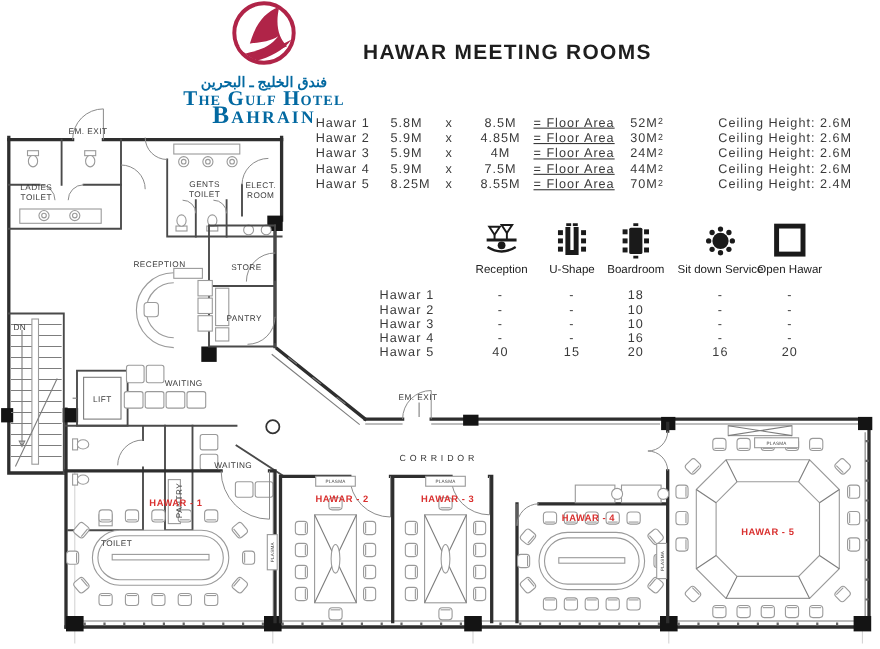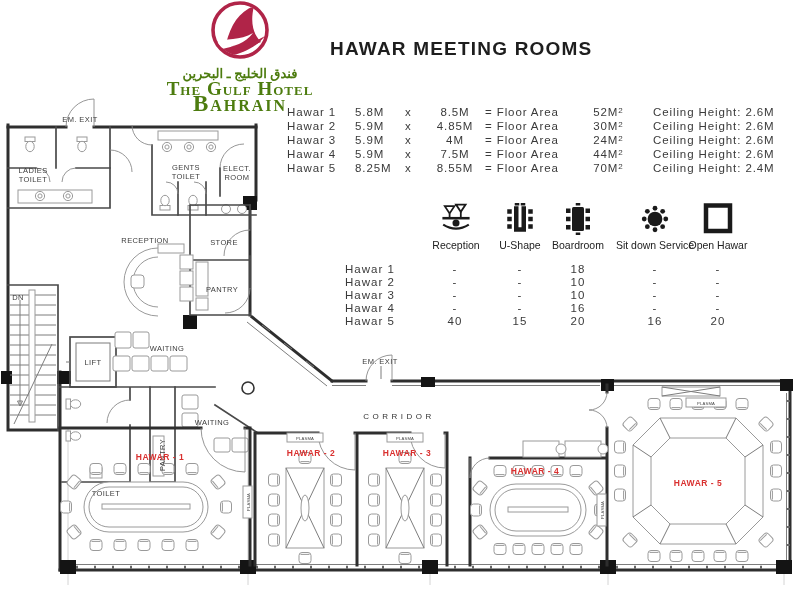--- a/index.html
+++ b/index.html
@@ -1,32 +1,32 @@
 <!DOCTYPE html>
 <html><head>
 <meta charset="utf-8">
 <style>
   html,body{margin:0;padding:0;background:#fff;width:800px;height:590px;overflow:hidden;
     font-family:"Liberation Sans",sans-serif;}
   #stage{position:relative;width:800px;height:590px;background:#fff;}
   
-  .logo{position:absolute;left:150px;top:0;width:180px;text-align:center;color:#4d7c0f;}
+  .logo{position:absolute;left:150px;top:0;width:180px;text-align:center;color:#0369a1;}
   .logo .arabic{font-size:13px;font-weight:bold;margin-top:1px;direction:rtl;line-height:14px;}
   .logo .hotel{font-family:"Liberation Serif",serif;font-variant:small-caps;font-weight:bold;
     font-size:19px;line-height:15px;letter-spacing:1px;}
   .logo .country{font-family:"Liberation Serif",serif;font-variant:small-caps;font-weight:bold;
     font-size:23px;line-height:15px;letter-spacing:2px;}
   .title{position:absolute;left:330px;top:38px;font-size:19px;font-weight:bold;color:#1e1e1e;
     letter-spacing:1.2px;}
   
   .dims{position:absolute;left:287px;top:106px;font-size:11.5px;color:#3a3a3a;letter-spacing:.9px;}
   .dims .row{position:relative;height:13.9px;width:505px;white-space:nowrap;}
   .dims span{display:inline-block;vertical-align:top;}
   .d-name{width:68px;} .d-w{width:50px;} .d-x{width:20px;} .d-l{width:60px;text-align:center;}
-  .d-fa{width:88px;} .d-area{width:70px;text-align:center;} .d-area sup{font-size:8px;letter-spacing:0;}
+  .d-fa{width:88px;text-decoration:underline;} .d-area{width:70px;} .d-area sup{font-size:8px;letter-spacing:0;}
   .d-ceil{position:absolute;left:366px;top:0;}
   
   .cap-col{position:absolute;top:203px;width:100px;text-align:center;}
   .cap-col svg{display:block;margin:0 auto;}
   .cap-col .cl{display:block;font-size:10.5px;color:#222;margin-top:4px;}
   .cap-row{position:absolute;left:345px;height:13.2px;font-size:11.5px;color:#3a3a3a;
     letter-spacing:1px;white-space:nowrap;width:440px;}
   .cap-row .rn{display:inline-block;width:70px;}
   .cap-row .cv{position:absolute;top:0;width:60px;text-align:center;}
   .cv.c0{left:80px;} .cv.c1{left:145px;} .cv.c2{left:203px;} .cv.c3{left:280px;} .cv.c4{left:343px;}

